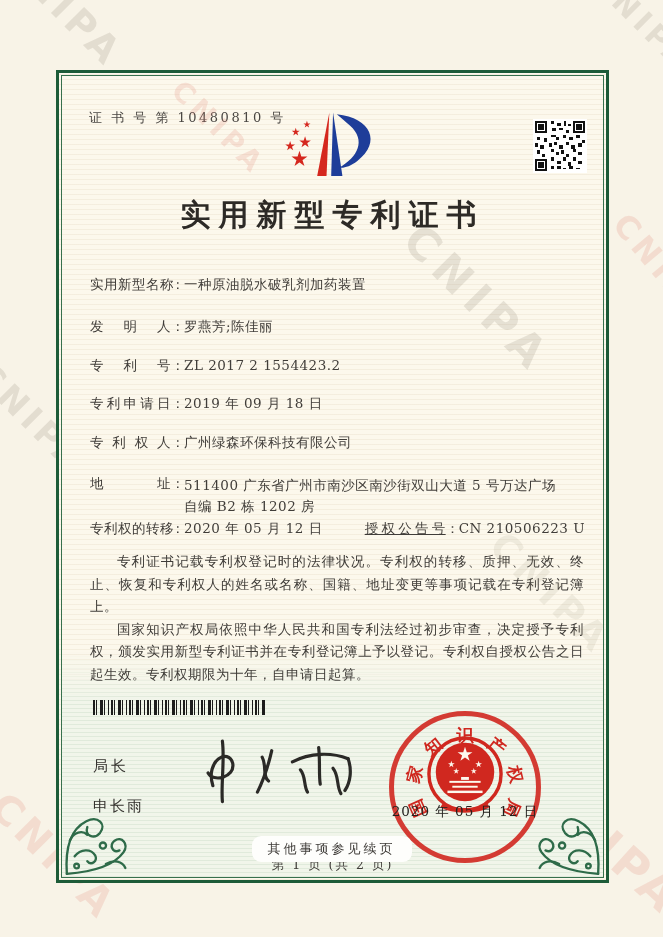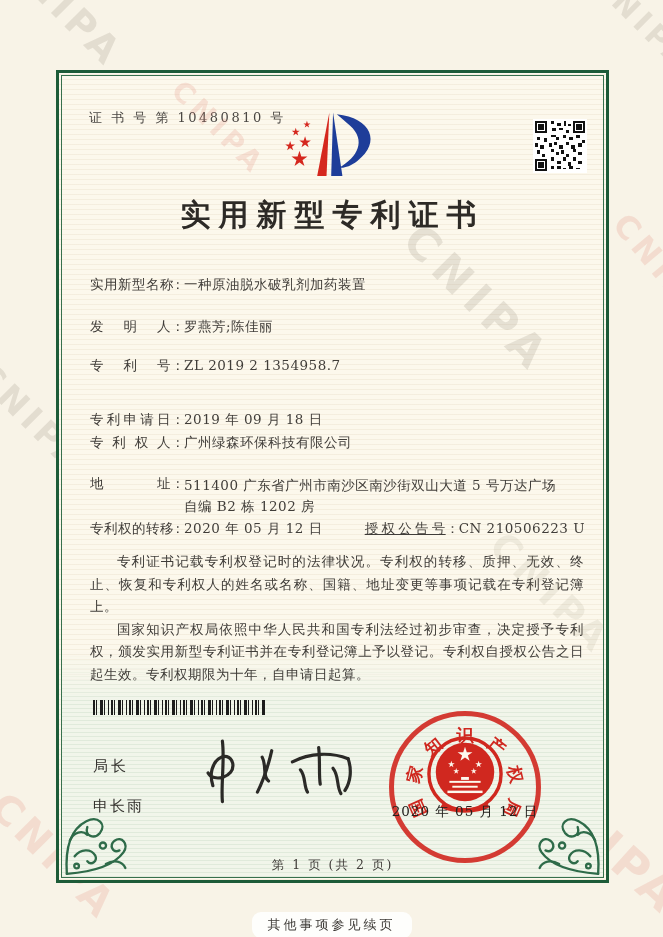--- a/index.html
+++ b/index.html
@@ -137,21 +137,21 @@
 
   .corner{position:absolute;bottom:2px;z-index:4;}
   .corner-left{left:2px;}
   .corner-right{right:2px;transform:scaleX(-1);}
 
   .page-info{
     position:absolute;left:0;right:0;top:784px;
     text-align:center;font-size:12.5px;letter-spacing:2px;color:#3f3c38;
   }
   .footer-note{
-    position:absolute;left:50%;top:912px;transform:translateX(-50%);
+    position:absolute;left:50%;top:836px;transform:translateX(-50%);
     background:#fefefc;padding:4px 16px;
     font-size:13px;letter-spacing:3px;color:#3f3c38;
     white-space:nowrap;z-index:3;border-radius:9px;
   }
 </style>
 </head>
 <body>
 
 <div class="page">
 
@@ -214,23 +214,23 @@
 
       <div class="title">实用新型专利证书</div>
 
       <div class="row" style="top:203px">
         <span class="flabel">实用新型名称</span><span class="colon">：</span><span class="fval">一种原油脱水破乳剂加药装置</span>
       </div>
       <div class="row" style="top:245px">
         <span class="flabel">发明人</span><span class="colon">：</span><span class="fval">罗燕芳;陈佳丽</span>
       </div>
       <div class="row" style="top:284px">
-        <span class="flabel">专利号</span><span class="colon">：</span><span class="fval">ZL 2019 2 1354958.7</span>
-      </div>
-      <div class="row" style="top:338px">
+        <span class="flabel">专利号</span><span class="colon">：</span><span class="fval">ZL 2017 2 1554423.2</span>
+      </div>
+      <div class="row" style="top:322px">
         <span class="flabel">专利申请日</span><span class="colon">：</span><span class="fval">2019 年 09 月 18 日</span>
       </div>
       <div class="row" style="top:361px">
         <span class="flabel">专利权人</span><span class="colon">：</span><span class="fval">广州绿森环保科技有限公司</span>
       </div>
       <div class="row" style="top:402px">
         <span class="flabel">地址</span><span class="colon">：</span><span class="fval addr-val"><span>511400 广东省广州市南沙区南沙街双山大道 5 号万达广场</span><br><span>自编 B2 栋 1202 房</span></span>
       </div>
       <div class="row" style="top:447px">
         <span><span class="flabel">专利权的转移</span><span class="colon">：</span><span class="fval">2020 年 05 月 12 日</span></span><span class="grant-no"><span class="flabel">授权公告号</span><span class="colon">：</span><span class="fval">CN 210506223 U</span></span>

